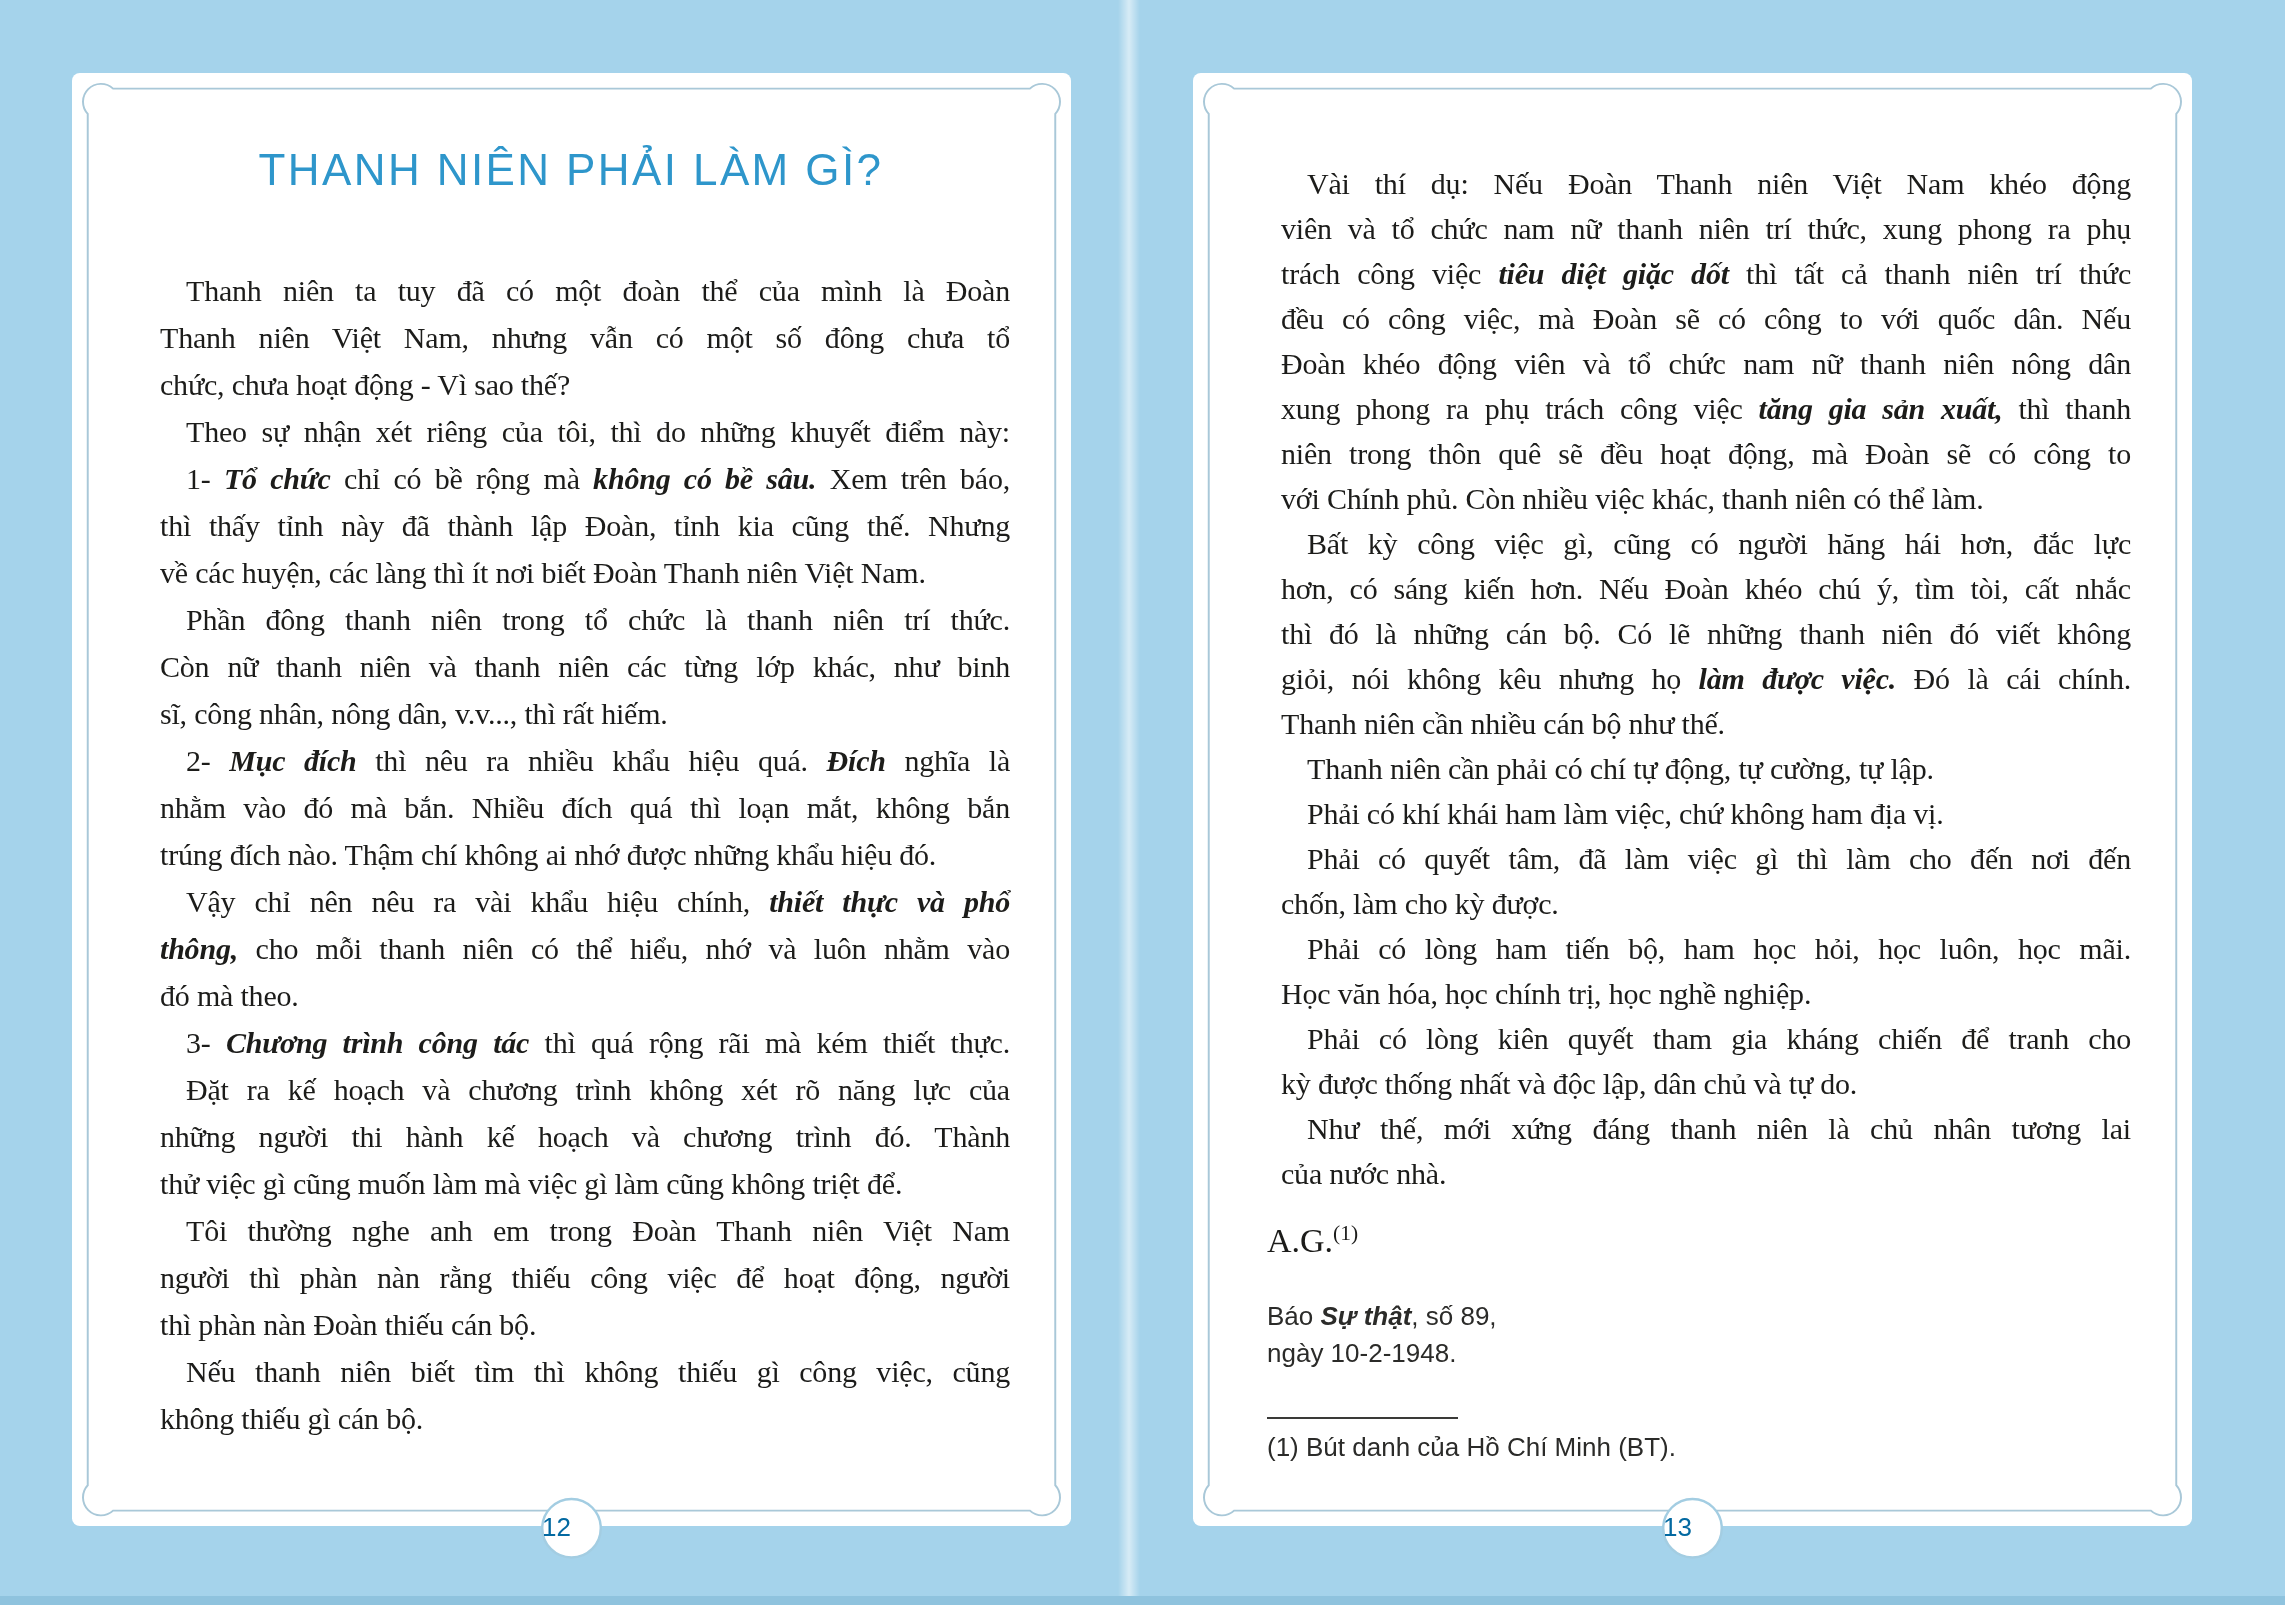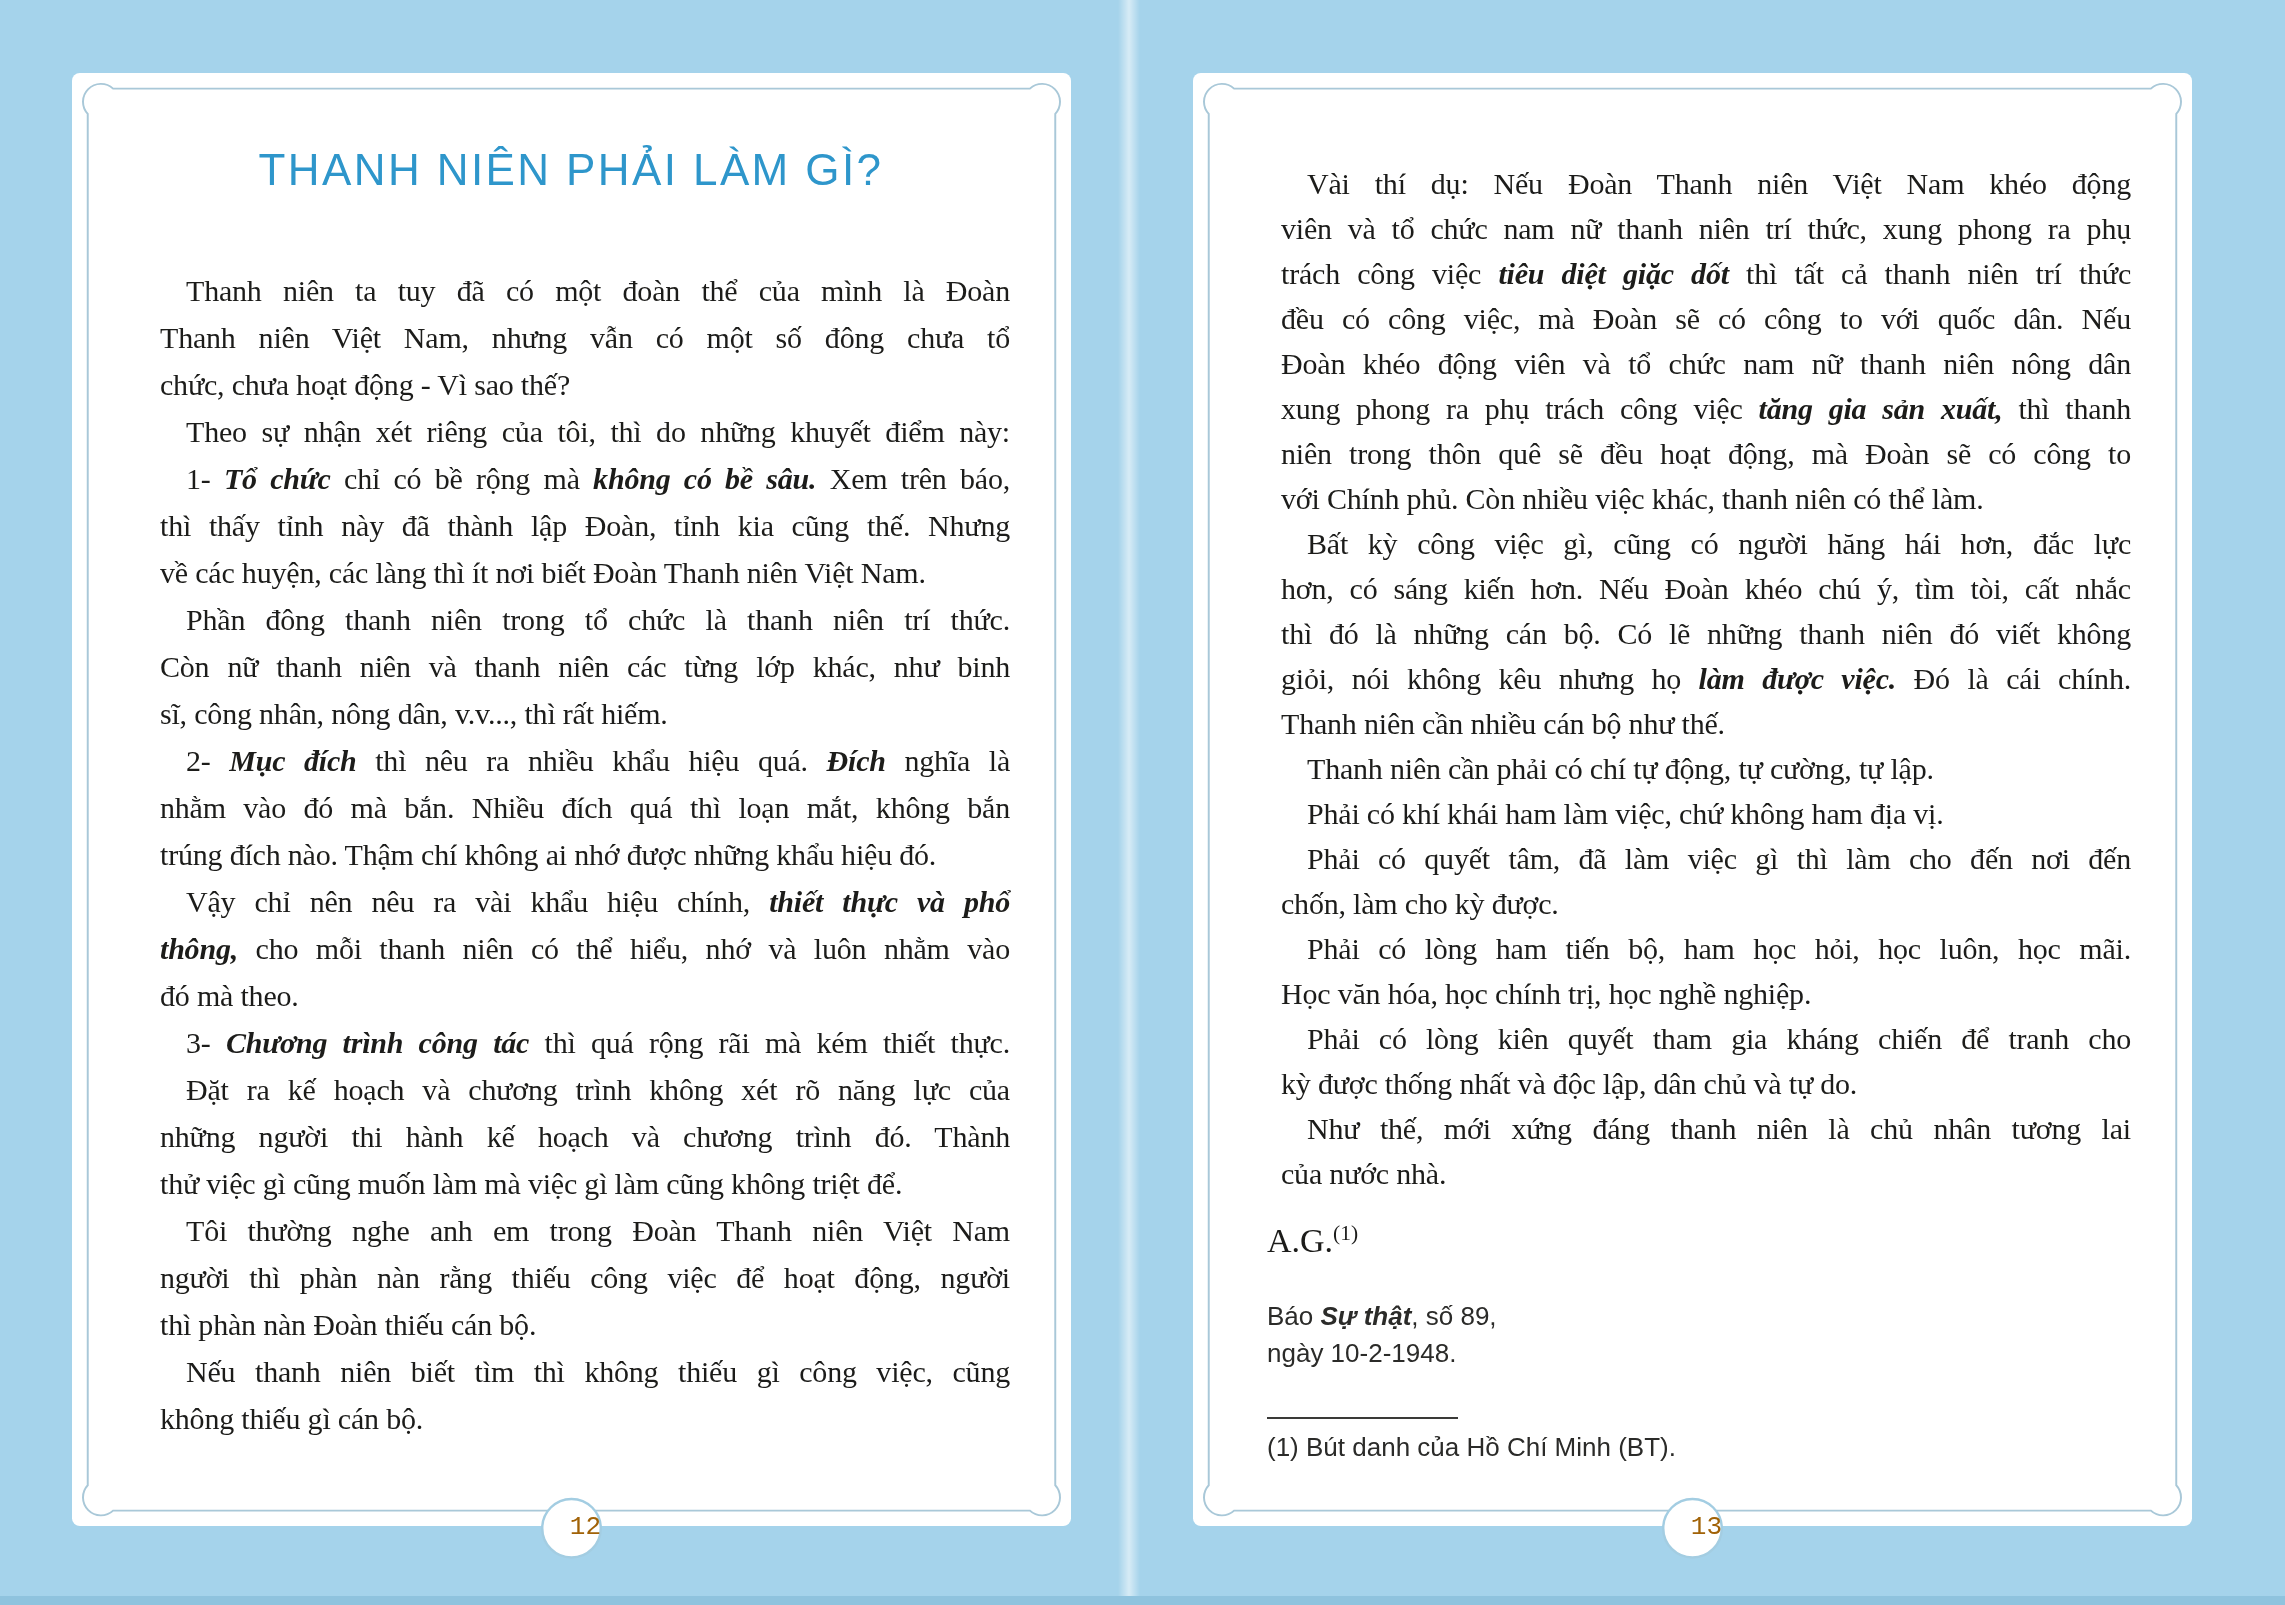--- a/index.html
+++ b/index.html
@@ -57,23 +57,23 @@
     position:absolute;left:74px;top:1344px;width:191px;height:2px;
     background:#3a3a38;
   }
   .footnote{
     position:absolute;left:74px;top:1359px;width:780px;
     font-family:"Liberation Sans","DejaVu Sans",sans-serif;
     font-size:26px;color:#2b2b29;
   }
   .pagenum{
     position:absolute;left:470px;top:1439px;width:59px;height:31px;
-    line-height:31px;text-align:right;
-    font-family:Liberation Mono, monospace;
-    font-size:26px;color:#a16207;
+    line-height:31px;text-align:left;
+    font-family:Liberation Sans, sans-serif;
+    font-size:26px;color:#0369a1;
   }
   .gutter-seam{
     position:absolute;top:0;height:1605px;left:1118px;width:21.5px;
     background:linear-gradient(90deg,rgba(255,255,255,0) 0%,rgba(255,255,255,0.55) 50%,rgba(255,255,255,0) 100%);
   }
   .bottom-strip{
     position:absolute;left:0;bottom:0;width:2285px;height:8.8px;
   }
 </style>
 </head>

